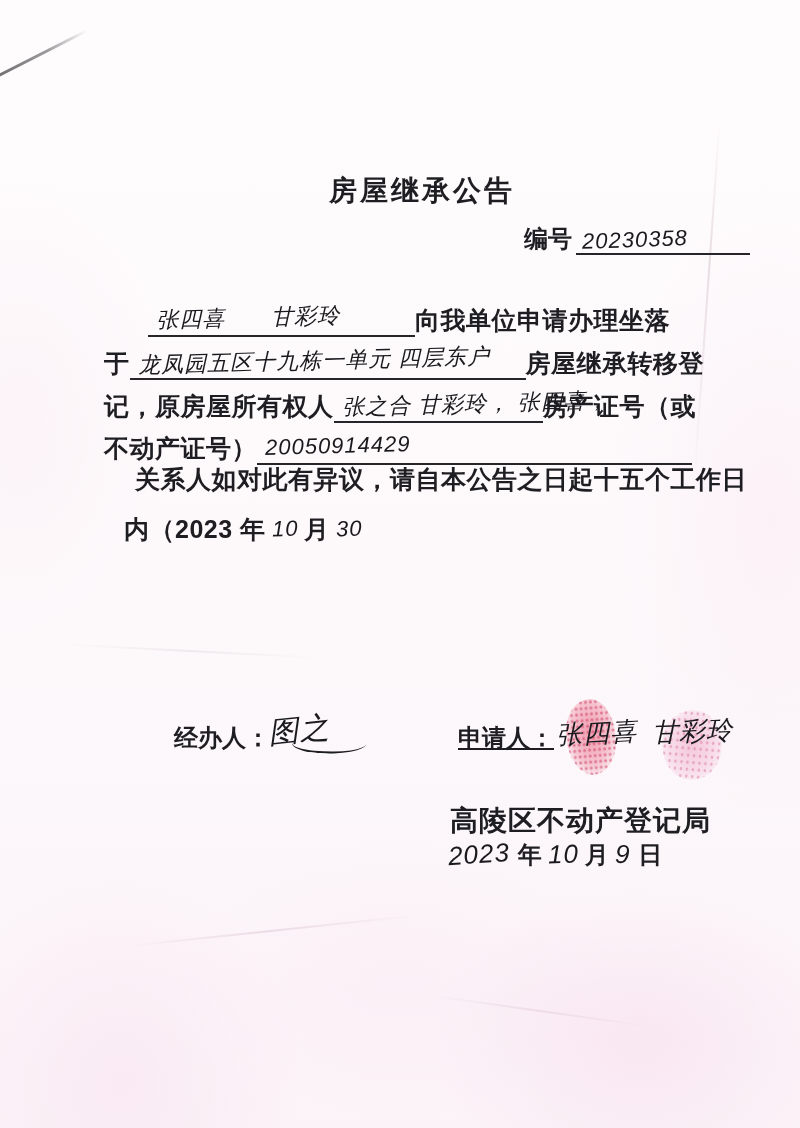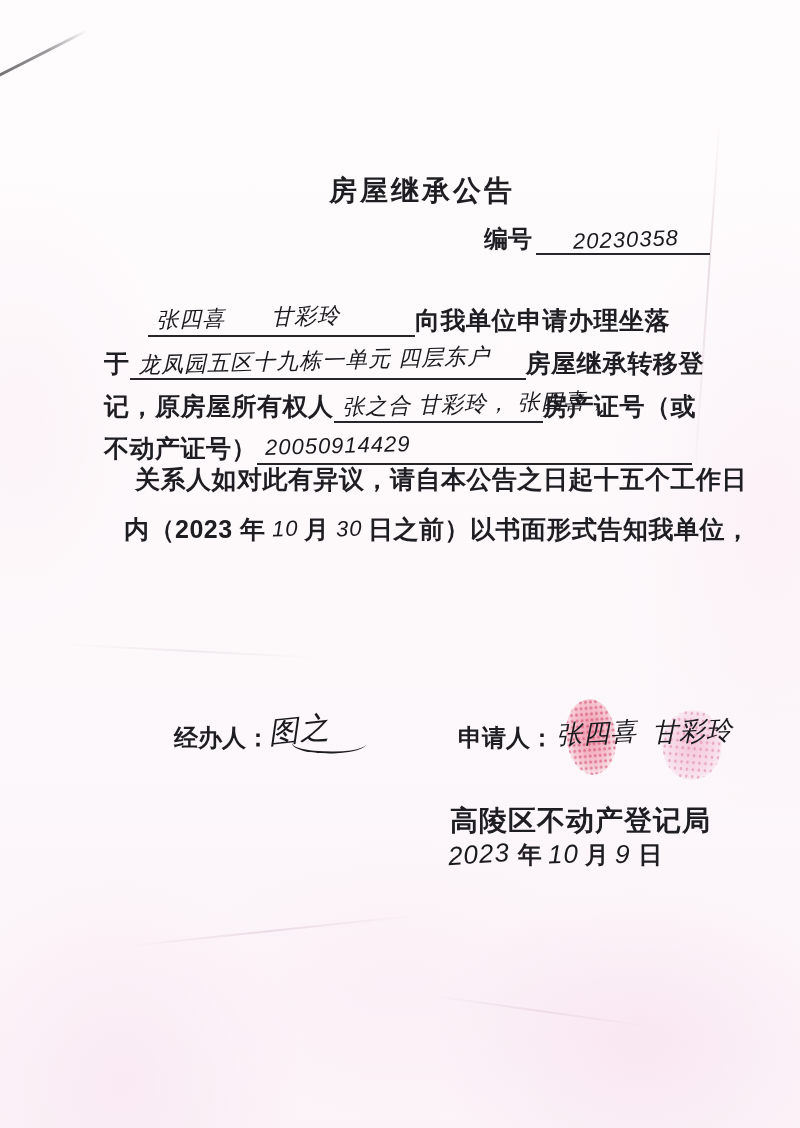--- a/index.html
+++ b/index.html
@@ -6,21 +6,21 @@
   body{width:800px;height:1128px;position:relative;overflow:hidden;
        font-family:"Liberation Sans","DejaVu Sans",sans-serif;background:#fdfbfc;}
 
   .page{position:absolute;inset:0;overflow:hidden;
     background:
       radial-gradient(ellipse 300px 220px at 640px 1040px, rgba(246,214,231,.45), rgba(0,0,0,0) 70%),
       radial-gradient(ellipse 260px 300px at 120px 1080px, rgba(247,220,234,.40), rgba(0,0,0,0) 70%),
       radial-gradient(ellipse 220px 420px at 770px 520px, rgba(248,226,238,.35), rgba(0,0,0,0) 75%),
       radial-gradient(ellipse 200px 320px at 20px 420px, rgba(248,228,238,.30), rgba(0,0,0,0) 75%),
       radial-gradient(ellipse 320px 200px at 400px 980px, rgba(249,230,240,.35), rgba(0,0,0,0) 70%),
-      linear-gradient(180deg,#fefcfd 0%, #fdf9fb 55%, #fbf3f8 100%); text-align: center;}
+      linear-gradient(180deg,#fefcfd 0%, #fdf9fb 55%, #fbf3f8 100%);}
 
   
   .crease{position:absolute;pointer-events:none;}
   .crease-tl{left:-8px;top:52px;width:100px;height:3px;transform:rotate(-27deg);
     background:linear-gradient(90deg,#6f6f72, #9b9b9e 55%, rgba(0,0,0,0));border-radius:2px;}
   .crease-r1{left:706px;top:120px;width:2px;height:360px;transform:rotate(4deg);
     background:linear-gradient(180deg,rgba(0,0,0,0), rgba(190,165,180,.35) 40%, rgba(0,0,0,0));}
   .crease-b1{left:120px;top:930px;width:300px;height:2px;transform:rotate(-6deg);
     background:linear-gradient(90deg,rgba(0,0,0,0), rgba(205,175,192,.35), rgba(0,0,0,0));}
   .crease-b2{left:430px;top:1010px;width:220px;height:2px;transform:rotate(8deg);
@@ -28,21 +28,21 @@
   .crease-m1{left:60px;top:650px;width:260px;height:2px;transform:rotate(3deg);
     background:linear-gradient(90deg,rgba(0,0,0,0), rgba(210,190,202,.28), rgba(0,0,0,0));}
 
   .print{color:#1e1e22;font-weight:600;}
   .hw{font-style:italic;color:#1a1a1e;font-weight:500;letter-spacing:1px;}
 
   .title{position:absolute;left:329px;top:172px;font-size:28px;font-weight:700;
          letter-spacing:3px;white-space:nowrap;}
 
   .serial-row{position:absolute;left:484px;top:223px;display:flex;align-items:flex-end;}
-  .serial-label{font-size:24px;white-space:nowrap;}
+  .serial-label{font-size:24px;white-space:nowrap;margin-left:40px;}
   .serial-blank{display:inline-block;width:168px;border-bottom:2px solid #26262a;
                 margin-left:4px;padding:0 0 0 6px;}
   .serial-value{display:inline-block;font-size:22px;transform:rotate(-2deg);white-space:nowrap;}
 
   .bline{position:absolute;left:104px;display:flex;align-items:flex-end;
          font-size:25px;line-height:34px;white-space:nowrap;}
   .bline .print{letter-spacing:0.5px;}
   .blank{border-bottom:2px solid #26262a;flex:1 1 auto;min-width:60px;
          display:flex;align-items:flex-end;padding:0 4px 0 8px;}
   .blank .hw{font-size:22px;display:inline-block;transform:rotate(-1.5deg);white-space:nowrap;}
@@ -55,21 +55,21 @@
   .l7{top:555px;}
   .hw-inline{font-size:22px;display:inline-block;transform:rotate(-2deg);
              margin:0 6px;vertical-align:baseline;}
 
   .handler-row{position:absolute;left:174px;top:722px;font-size:24px;display:flex;align-items:flex-start;}
   .handler-sig{position:absolute;left:268px;top:710px;font-size:30px;transform:rotate(-6deg);z-index:2;}
   .sig-tail{position:absolute;left:292px;top:736px;width:74px;height:16px;
             border-bottom:2px solid #1d1d21;border-radius:0 0 90% 40%/0 0 100% 55%;
             transform:rotate(5deg);z-index:2;}
 
-  .applicant-label{position:absolute;left:458px;top:722px;font-size:24px;white-space:nowrap;}
+  .applicant-label{position:absolute;left:458px;top:722px;font-size:24px;white-space:nowrap;text-decoration:underline;}
   .applicant-name1{position:absolute;left:556px;top:716px;font-size:26px;transform:rotate(-3deg);z-index:2;}
   .applicant-name2{position:absolute;left:652px;top:714px;font-size:26px;transform:rotate(-2deg);z-index:2;}
 
   .fp{position:absolute;z-index:1;border-radius:52% 48% 50% 50%/46% 52% 48% 54%;}
   .fp1{left:566px;top:699px;width:50px;height:76px;transform:rotate(-5deg);
     background-image:
       radial-gradient(rgba(198,38,80,0.45) 1px, rgba(0,0,0,0) 1.7px),
       radial-gradient(ellipse at 50% 45%, rgba(231,95,125,0.60), rgba(231,95,125,0.34) 52%, rgba(231,95,125,0.12) 72%, rgba(0,0,0,0) 82%);
     background-size:5px 6px, 100% 100%;}
   .fp2{left:662px;top:710px;width:60px;height:70px;transform:rotate(5deg);
@@ -137,21 +137,20 @@
 
   <div class="bline l5">
     <span class="print">关系人如对此有异议，请自本公告之日起十五个工作日</span>
   </div>
 
   <div class="bline l6">
     <span class="print">内（2023 年</span>
     <span class="hw hw-inline">10</span>
     <span class="print">月</span>
     <span class="hw hw-inline">30</span>
-    <span class="print">日之前）以书面形式告知我单位，</span>
   </div>
 
 
   <div class="handler-row">
     <span class="print">经办人：</span>
   </div>
   <div class="handler-sig hw">图之</div>
   <div class="sig-tail"></div>
 
   <div class="applicant-label print">申请人：</div>

